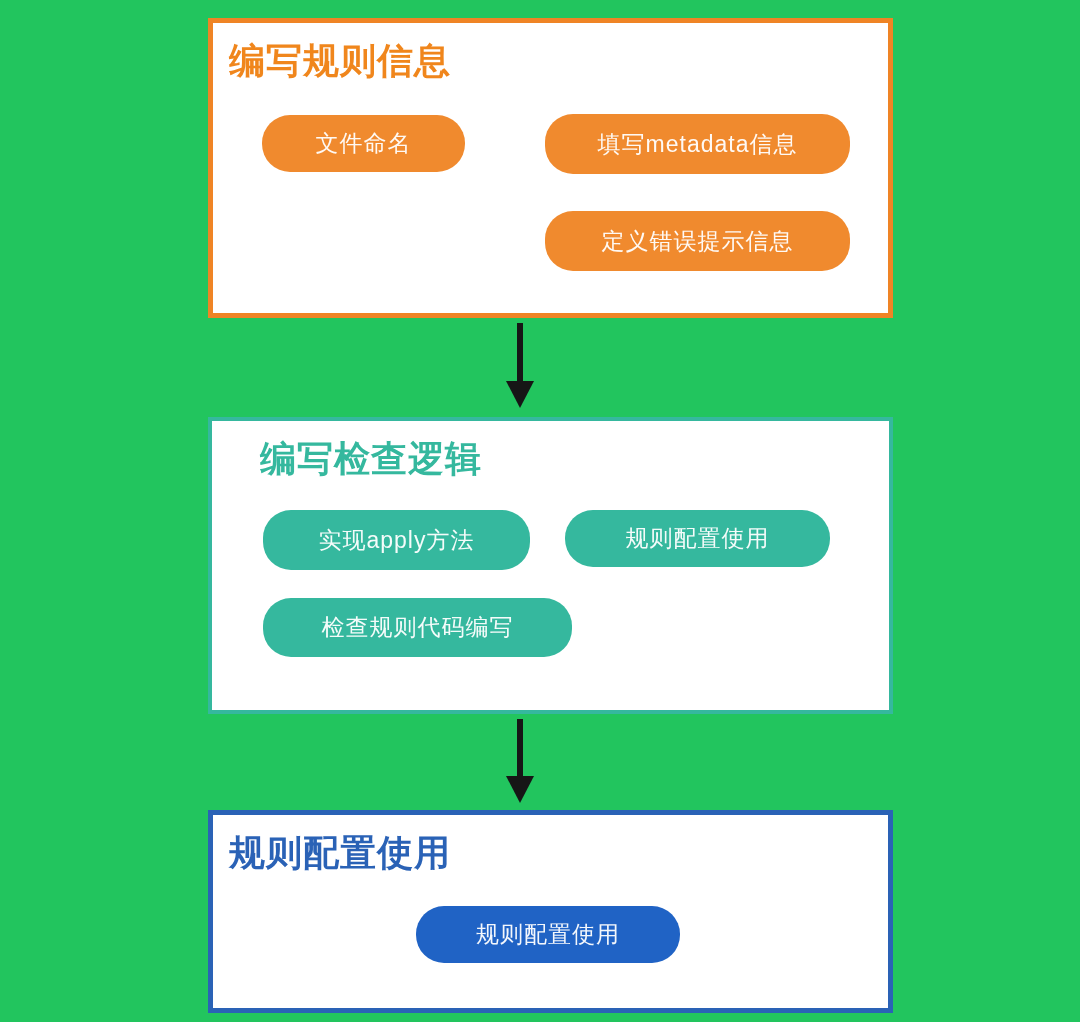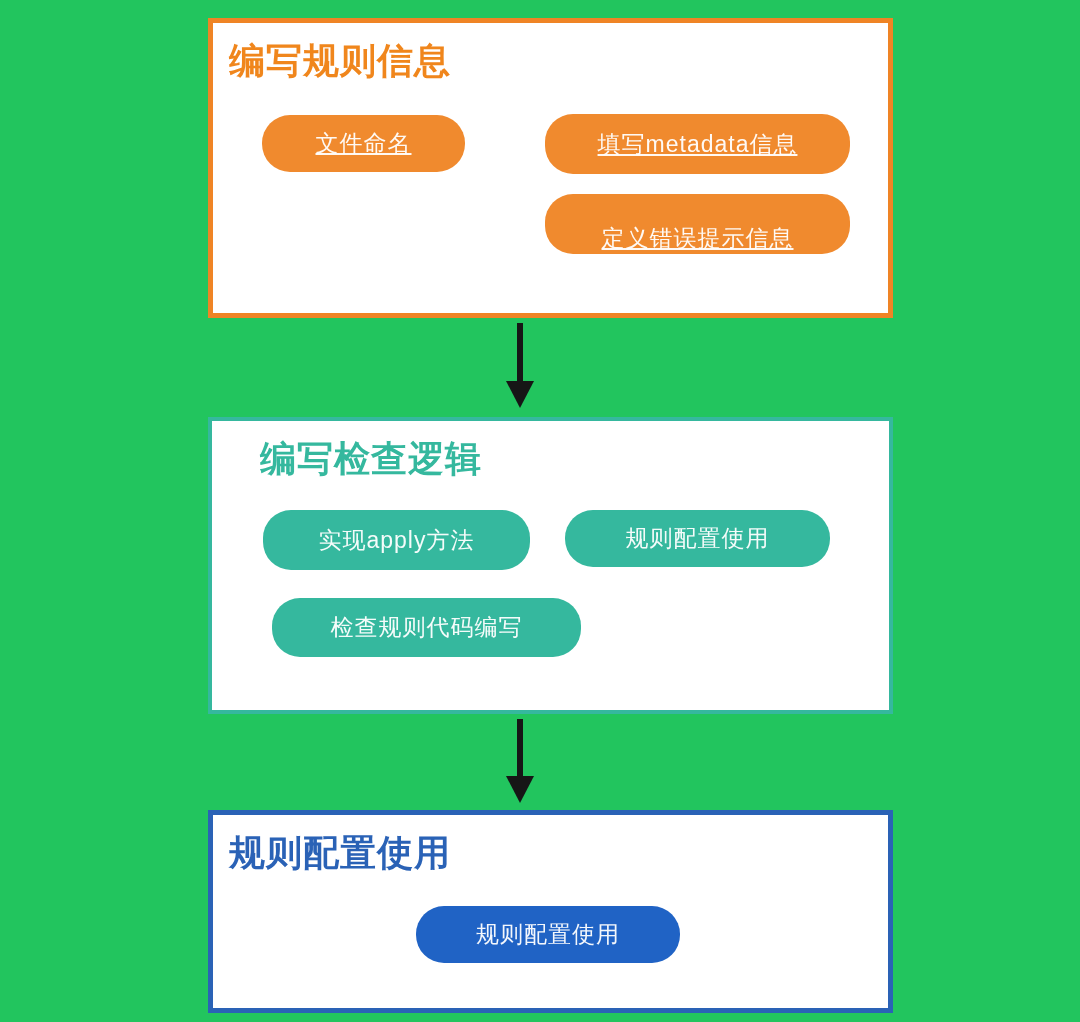--- a/index.html
+++ b/index.html
@@ -40,37 +40,37 @@
     letter-spacing: 1px;
     white-space: nowrap;
   }
   
   .box-rule-info {
     top: 18px;
     height: 300px;
     border: 5px solid #EF8425;
   }
   .box-rule-info .box-title { color: #F0861C; }
-  .pill-orange { background: #F08A2E; text-decoration: underline; }
+  .pill-orange { background: #F08A2E; }
   .p1a { left: 262px; top: 115px; width: 203px; height: 57px; }
   .p1b { left: 545px; top: 114px; width: 305px; height: 60px; }
   .p1c { left: 262px; top: 211px; width: 203px; height: 57px; }
-  .p1d { left: 545px; top: 194px; width: 305px; height: 60px; align-items: flex-end; }
+  .p1d { left: 545px; top: 211px; width: 305px; height: 60px; }
   
   .box-check-logic {
     top: 417px;
     height: 297px;
     border: 4px solid #35B89E;
     padding-left: 32px;
   }
   .box-check-logic .box-title { color: #35B89E; }
   .pill-teal { background: #35B89E; }
   .p2a { left: 263px; top: 510px; width: 267px; height: 60px; }
   .p2b { left: 565px; top: 510px; width: 265px; height: 57px; }
-  .p2c { left: 272px; top: 598px; width: 309px; height: 59px; }
+  .p2c { left: 263px; top: 598px; width: 309px; height: 59px; }
   
   .box-rule-config {
     top: 810px;
     height: 203px;
     border: 5px solid #2A62B6;
   }
   .box-rule-config .box-title { color: #2A62B6; }
   .pill-blue { background: #2063C5; }
   .p3a { left: 416px; top: 906px; width: 264px; height: 57px; }
   

